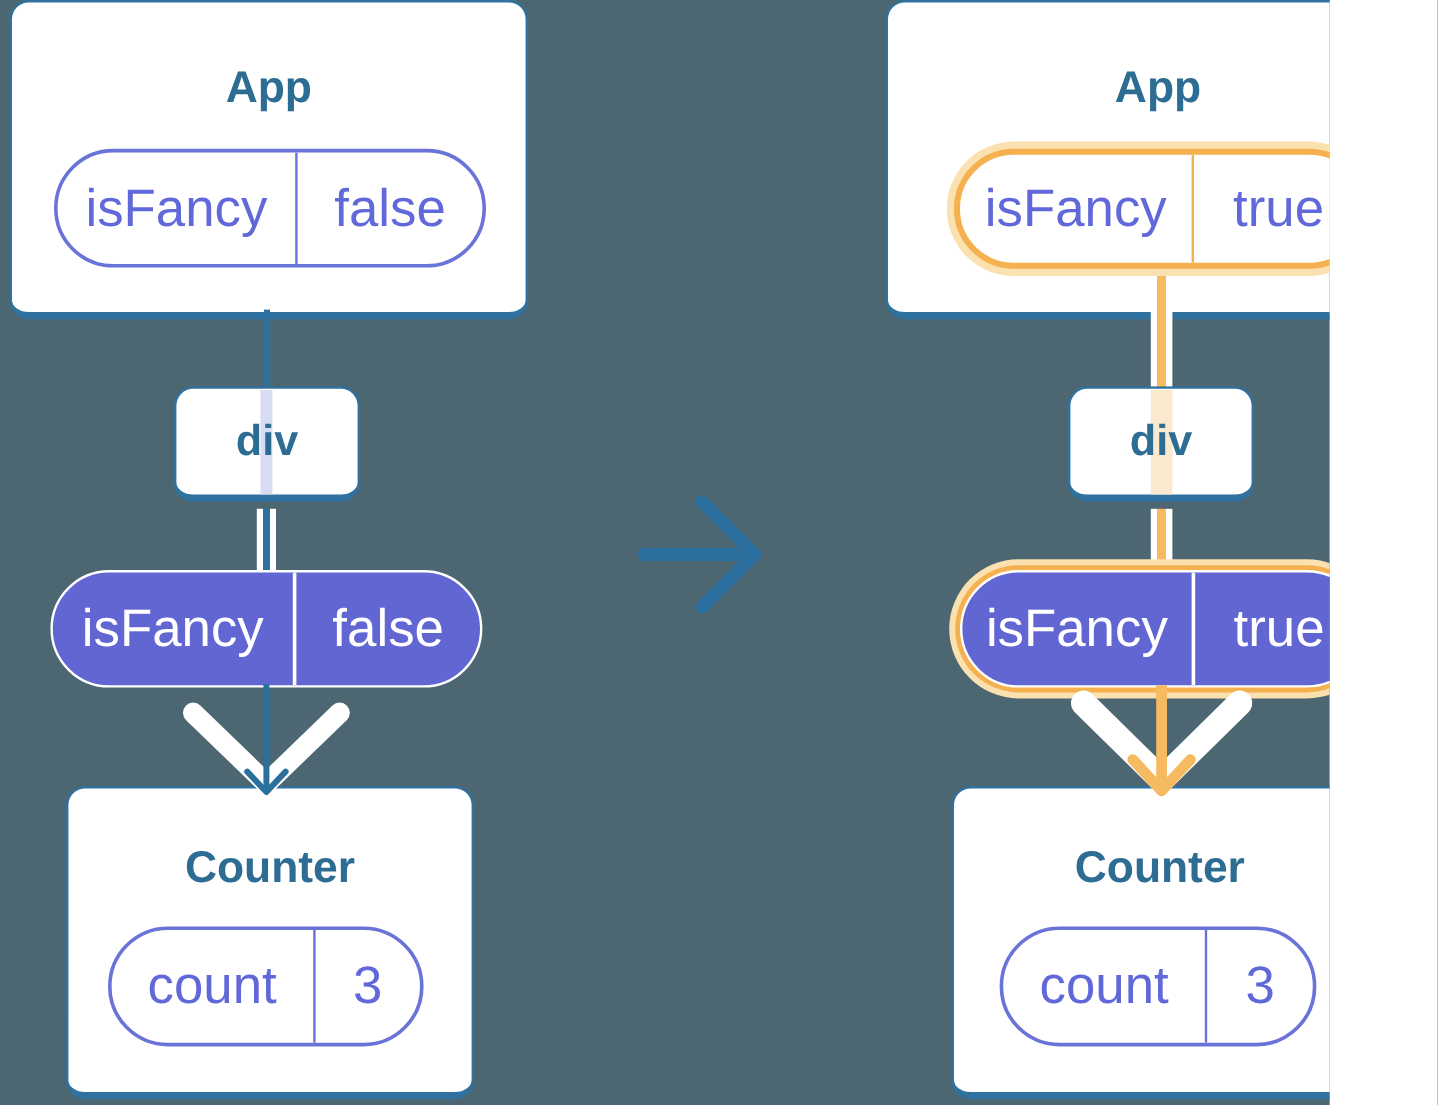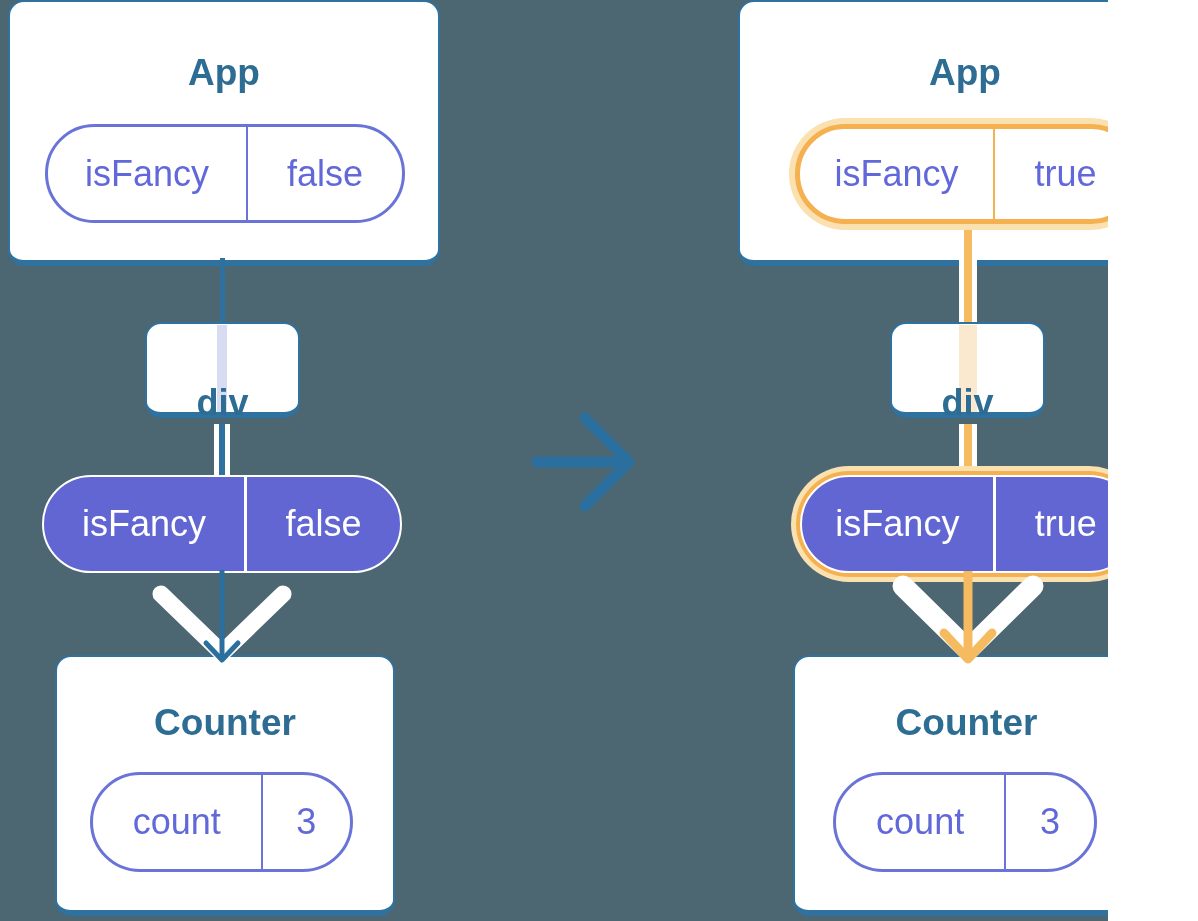--- a/index.html
+++ b/index.html
@@ -16,21 +16,21 @@
     border-radius:16px;
     z-index:1;
   }
   .title {
     position:absolute; text-align:center;
     font-size:37px; font-weight:600; color:var(--title-text);
     z-index:2; line-height:40px;
   }
   .pill {
     position:absolute; display:flex; box-sizing:border-box;
-    border-radius:999px; font-size:36px; z-index:3; overflow:hidden;
+    border-radius:999px; font-size:44px; z-index:3; overflow:hidden;
   }
   .pill .cell { display:flex; align-items:center; justify-content:center; box-sizing:border-box; }
   .pill-outline { background:var(--card-bg); border:3px solid var(--pill-purple-border); color:var(--pill-purple-text); }
   .pill-outline .key { border-right:2.5px solid var(--pill-purple-border); }
   .pill-fancy { background:var(--card-bg); border:5px solid var(--orange-ring); box-shadow:0 0 0 6px var(--orange-glow); color:var(--pill-purple-text); }
   .pill-fancy .key { border-right:2.5px solid var(--orange-ring); }
   .pill-solid { background:var(--pill-purple-fill); border:2.5px solid var(--white); color:var(--white); }
   .pill-solid .key { border-right:3px solid var(--white); }
   .pill-solid-hl { box-shadow:0 0 0 4px var(--orange-ring), 0 0 0 9px var(--orange-glow); }
   .bold { font-weight:400; }
@@ -38,21 +38,21 @@
   .stripe-blue {
     position:absolute; z-index:2; width:16px;
     background:linear-gradient(to right, var(--white) 0 5px, var(--blue-line) 5px 11px, var(--white) 11px 16px);
   }
   .stripe-orange {
     position:absolute; z-index:2; width:18px;
     background:linear-gradient(to right, var(--white) 0 5px, var(--orange-line) 5px 13px, var(--white) 13px 18px);
   }
   .divtext {
     position:absolute; display:flex; align-items:center; justify-content:center;
-    font-size:36px; font-weight:600; color:var(--title-text); z-index:3;margin-top:36px;
+    font-size:36px; font-weight:600; color:var(--title-text); z-index:3;
   }
   svg.overlay { position:absolute; overflow:visible; }
   .z4 { z-index:4; } .z5 { z-index:5; } .z6 { z-index:6; }
 </style>
 </head>
 <body>
 
 <div class="stage">
 
   <div class="card" style="left:8px; top:0; width:432px; height:266px;"></div>

